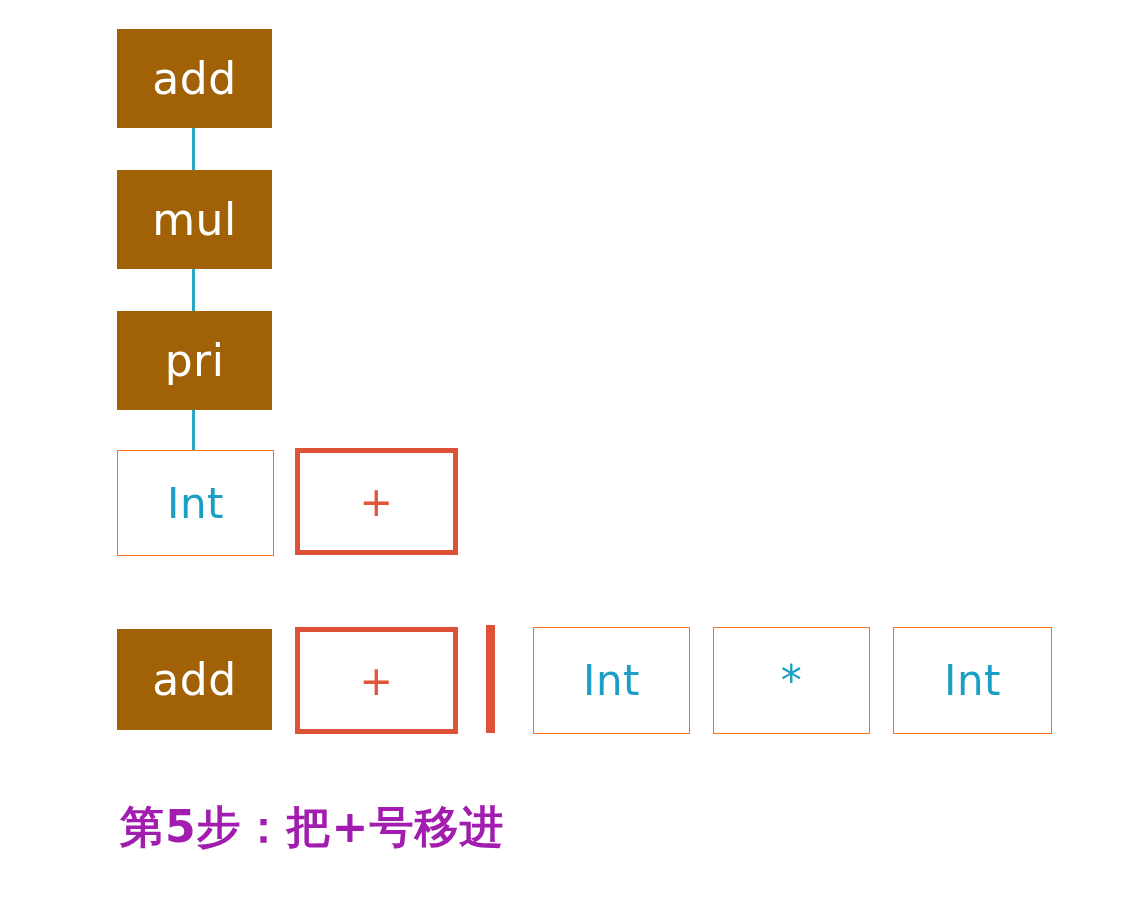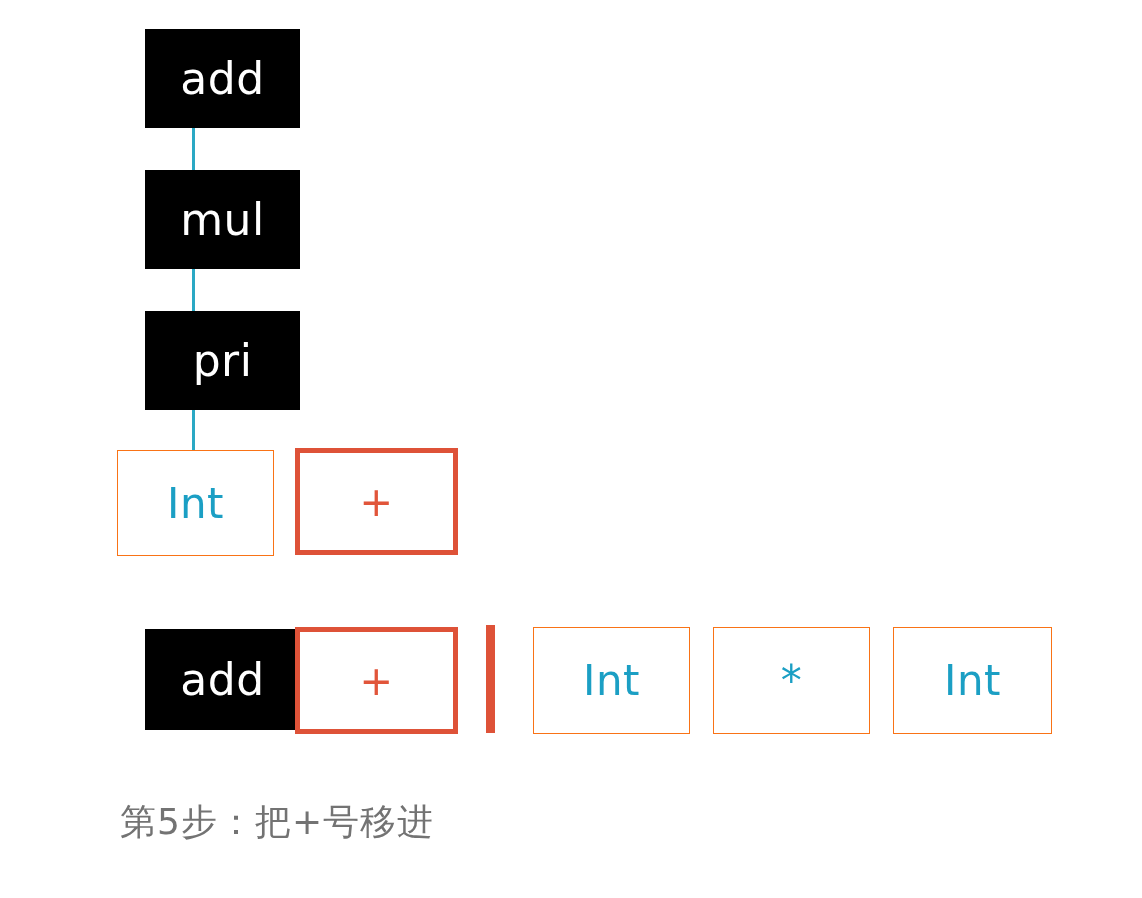--- a/index.html
+++ b/index.html
@@ -31,26 +31,25 @@
   .box {
     position: absolute;
     box-sizing: border-box;
     display: flex;
     align-items: center;
     justify-content: center;
     font-family: "DejaVu Sans", sans-serif;
     letter-spacing: 0.5px;
   }
   .box.filled-cyan {
-    background: #000000;
+    background: #a16207;
     color: #ffffff;
     border: none;
     font-size: 44px;
     font-weight: 400;
-    margin-left: 28px;
   }
   .box.outline-cyan {
     background: #ffffff;
     color: #1b9fc4;
     border: 1px solid #f97316;
     font-size: 42px;
     font-weight: 400;
   }
   .box.outline-orange {
     background: #ffffff;
@@ -62,24 +61,24 @@
 
   
   .separator-bar {
     position: absolute;
     background: #de5238;
   }
 
   
   .caption {
     position: absolute;
-    color: #737373;
-    font-size: 36px;
+    color: #a21caf;
+    font-size: 44px;
     font-family: "DejaVu Sans", sans-serif;
-    font-weight: 400;
+    font-weight: 700;
     white-space: nowrap;
     letter-spacing: 1px;
   }
 </style>
 </head>
 <body>
 
 <div id="canvas">
 
   <div class="connector" style="left:192px; top:100px; height:78px;"></div>

